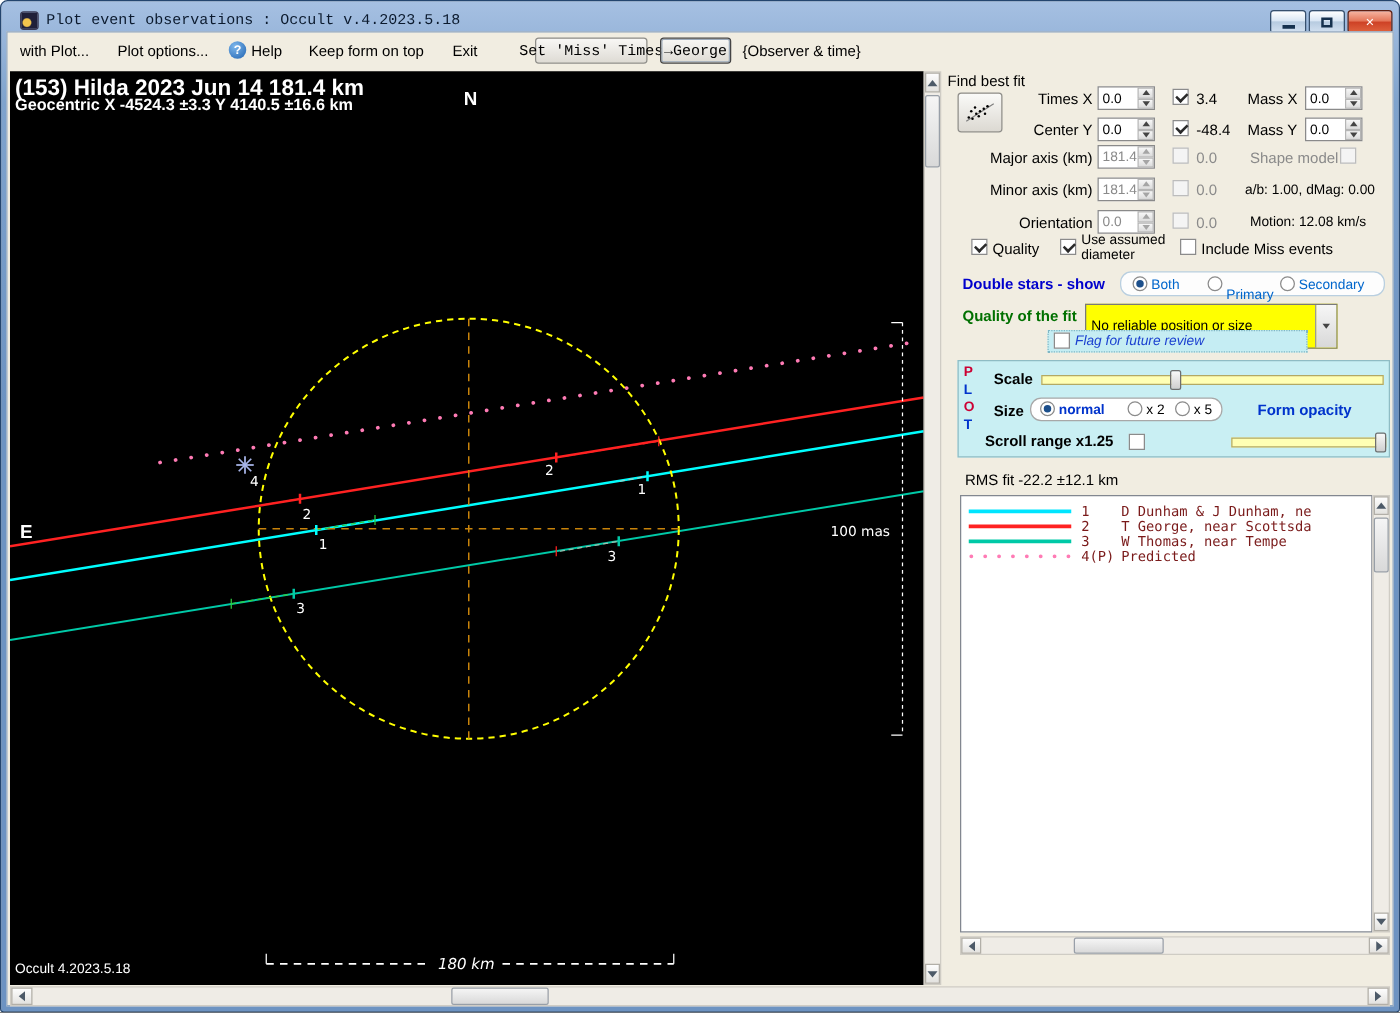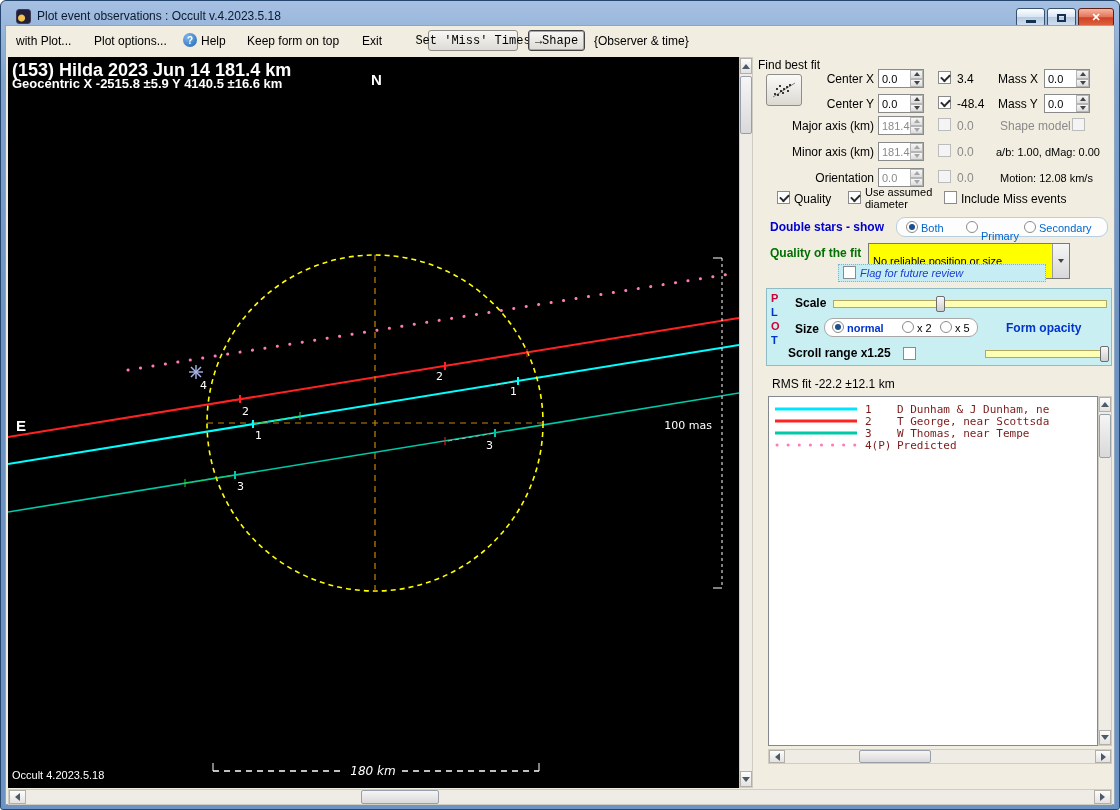--- a/index.html
+++ b/index.html
@@ -7,21 +7,21 @@
   body { font-family:"Liberation Sans",sans-serif; background:#fff; position:relative; }
   #screen { position:absolute; width:1120px; height:810px; }
   .frame { position:absolute; inset:0; background:linear-gradient(180deg,#a6c0e2 0%,#7fa3cd 10%,#6d93c2 40%,#6d93c2 100%); border:1px solid #24456e; border-radius:6px 6px 3px 3px; }
   .content { position:absolute; left:5px; top:25px; right:5px; bottom:5px; background:#f1ede1; border:1px solid #8ea6c2; }
   .lbl { position:absolute; font-size:12px; color:#000; white-space:nowrap; }
   .s11 { font-size:11px; }
   .b { font-weight:bold; }
   .gray { color:#8a8a8a; }
   .rlbl { position:absolute; left:770px; width:104px; text-align:right; font-size:12px; white-space:nowrap; }
   
-  .titlebar { position:absolute; left:6px; top:4px; right:6px; height:23px; }
+  .titlebar { position:absolute; left:6px; top:4px; right:6px; height:23px;font-family:Liberation Mono, monospace; }
   .app-icon { position:absolute; left:10px; top:5px; width:15px; height:15px; border-radius:3px; border:1px solid #3a3a55; background:radial-gradient(circle at 35% 62%, #f2c44d 0 3px, #20203a 4px); }
   .title-text { position:absolute; left:31px; top:5px; font-size:12px; color:#0b1a2e; }
   .wbtn { position:absolute; top:4px; width:29px; height:19px; border:1px solid #37506e; border-radius:3px; background:linear-gradient(#ffffff,#d9e6f4 45%,#b7cbe0 50%,#d3e1f1); display:flex; align-items:center; justify-content:center; }
   .wbtn.close { background:linear-gradient(#f6b5a2,#e5775a 45%,#ce4226 52%,#e0643f); border-color:#5f1f12; color:#fff; font-size:11px; font-weight:bold; }
   .g-min { width:10px; height:3px; background:#16314e; margin-top:8px; }
   .g-max { width:9px; height:8px; border:2px solid #16314e; }
   
   .menu-item { position:absolute; top:34px; font-size:12px; color:#000; white-space:nowrap; cursor:default; }
   .help-icon { position:absolute; width:14px; height:14px; border-radius:50%; background:radial-gradient(circle at 35% 30%,#7db7ec,#1f62b0); color:#fff; font-size:10px; font-weight:bold; display:flex; align-items:center; justify-content:center; }
   .btn { position:absolute; display:flex; align-items:center; justify-content:center; background:linear-gradient(#f8f7f5,#dedbd4); border:1px solid #8e8d89; border-radius:3px; font-size:12px; color:#000; white-space:nowrap;font-family:Liberation Mono, monospace; }
@@ -91,21 +91,21 @@
 
   <span class="menu-item" style="left:16px">with Plot...</span>
   <span class="menu-item" style="left:94px">Plot options...</span>
   <span class="help-icon" style="left:183px;top:33px">
       <span>?</span>
     </span>
   <span class="menu-item" style="left:201px">Help</span>
   <span class="menu-item" style="left:247px">Keep form on top</span>
   <span class="menu-item" style="left:362px">Exit</span>
   <div class="btn" style="left:428px;top:30px;width:90px;height:21px">Set 'Miss' Times</div>
-  <div class="btn editor" style="left:528px;top:30px;width:57px;height:21px">→Shape</div>
+  <div class="btn editor" style="left:528px;top:30px;width:57px;height:21px">→George</div>
   <span class="menu-item" style="left:594px">{Observer &amp; time}</span>
 
   <div class="plot">
     <svg width="731" height="731" viewBox="0 0 731 731">
 
       <line x1="120" y1="313" x2="728" y2="216" stroke-width="3" stroke-linecap="round" stroke-dasharray="0.1 12.5" stroke="#ff7bb5"></line>
 
       <line x1="0" y1="380" x2="731" y2="261" stroke-width="2" stroke="#ff2222"></line>
       <line x1="0" y1="407" x2="731" y2="288" stroke-width="2" stroke="#00ffff"></line>
       <line x1="0" y1="455" x2="731" y2="336" stroke-width="1.6" stroke="#00c9a7"></line>
@@ -152,21 +152,21 @@
       <line x1="705" y1="531" x2="714" y2="531" stroke="#fff"></line>
       <text x="704" y="372" font-size="11" fill="#fff" text-anchor="end">100 mas</text>
 
       <line x1="205" y1="714" x2="336" y2="714" stroke="#fff" stroke-width="1.4" stroke-dasharray="6 5"></line>
       <line x1="394" y1="714" x2="531" y2="714" stroke="#fff" stroke-width="1.4" stroke-dasharray="6 5"></line>
       <line x1="205" y1="706" x2="205" y2="714" stroke="#fff"></line>
       <line x1="531" y1="706" x2="531" y2="714" stroke="#fff"></line>
       <text x="365" y="718" font-size="12" fill="#fff" font-style="italic" text-anchor="middle">180 km</text>
     </svg>
     <div class="plot-text b" style="left:4px;top:3px;font-size:18px">(153) Hilda  2023 Jun 14   181.4 km</div>
-    <div class="plot-text b" style="left:4px;top:19px;font-size:13px">Geocentric  X  -2515.8 ±5.9  Y 4140.5 ±16.6 km</div>
+    <div class="plot-text b" style="left:4px;top:19px;font-size:13px">Geocentric  X  -4524.3 ±3.3  Y 4140.5 ±16.6 km</div>
     <div class="plot-text b" style="left:363px;top:14px;font-size:15px">N</div>
     <div class="plot-text b" style="left:8px;top:360px;font-size:15px">E</div>
     <div class="plot-text" style="left:4px;top:712px;font-size:11px">Occult 4.2023.5.18</div>
   </div>
 
   <div class="sb" style="left:739px;top:57px;width:14px;height:731px">
     <div class="sb-btn" style="left:0;top:0;width:12px;height:16px">
         <i class="tri-u"></i>
       </div>
     <div class="thumb" style="left:0;top:18px;width:12px;height:58px"></div>
@@ -187,21 +187,21 @@
           <circle cx="16" cy="7" r="1"></circle>
           <circle cx="19" cy="5" r="1"></circle>
         <circle cx="6" cy="9" r="1"></circle>
           <circle cx="12" cy="13" r="1"></circle>
           <circle cx="17" cy="11" r="1"></circle>
           <circle cx="9" cy="6" r="1"></circle>
       </g>
     </svg>
   </div>
 
-  <span class="rlbl" style="top:72px">Center X</span>
+  <span class="rlbl" style="top:72px">Times X</span>
   <div class="spin" style="left:878px;top:69px">
     <span class="v">0.0</span>
     <span class="sbtns">
         <i>
           <span class="tu"></span>
         </i>
         <i>
           <span class="td"></span>
         </i>
       </span>

